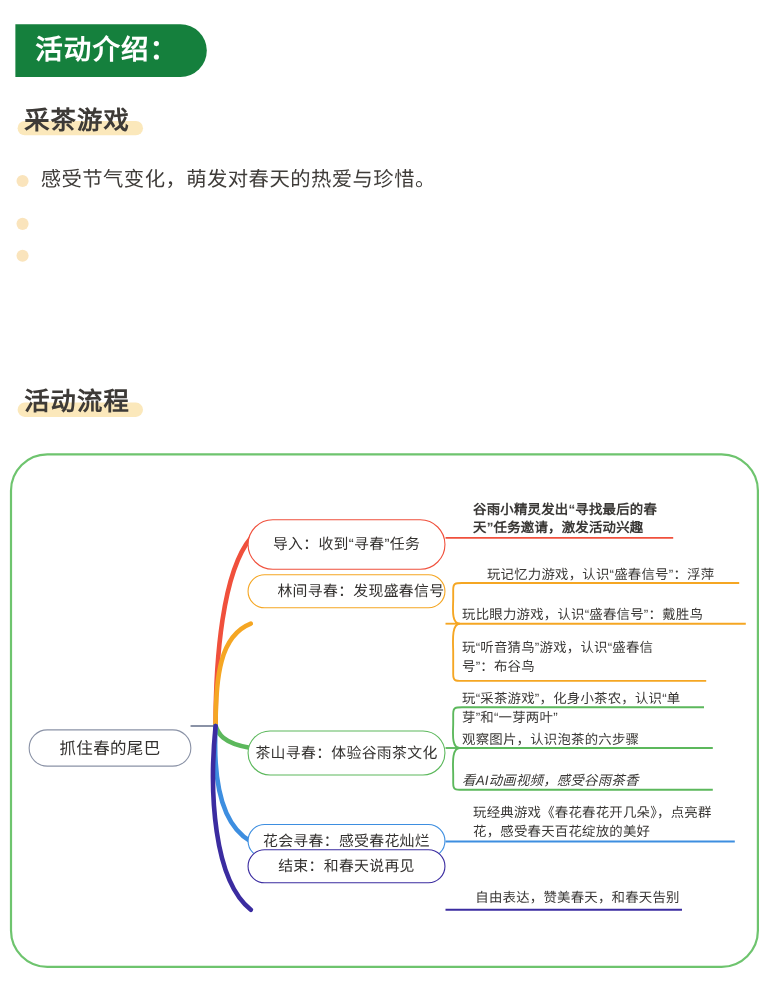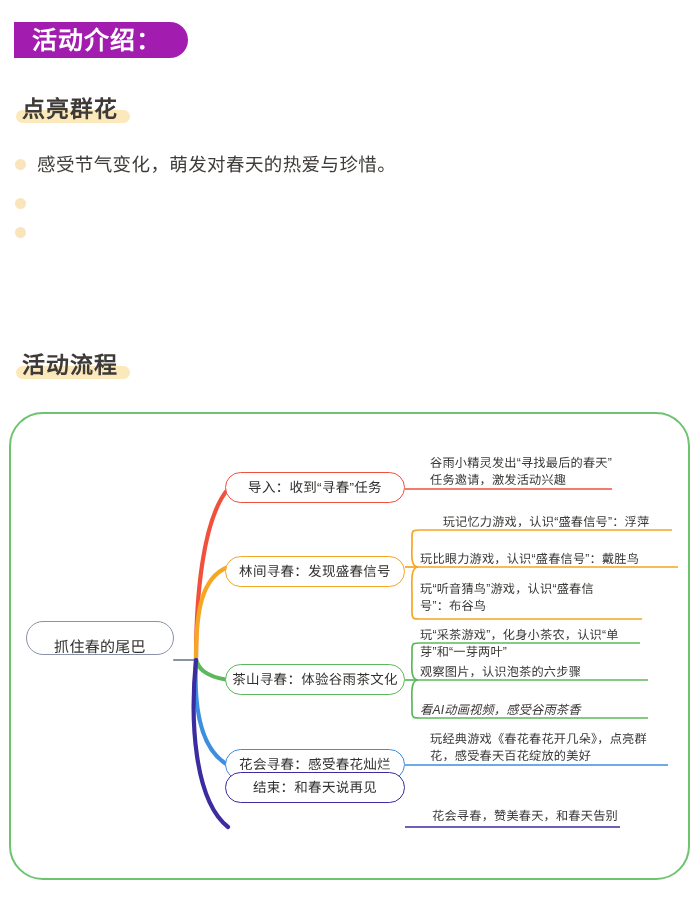--- a/index.html
+++ b/index.html
@@ -15,24 +15,24 @@
     font-family: "Liberation Sans", "DejaVu Sans", sans-serif;
     color: #3b3b3b;
     overflow: hidden;
   }
 
   
   .badge {
     position: absolute;
     left: 14px;
     top: 22px;
-    height: 36px;
+    height: 48px;
     min-width: 160px;
     padding: 0 26px 0 18px;
-    background: #a21caf;
+    background: #15803d;
     border-radius: 0 24px 24px 0;
     display: flex;
     align-items: center;
     box-sizing: border-box;
   }
   .badge-text {
     color: #ffffff;
     font-size: 25px;
     font-weight: bold;
     letter-spacing: 1px;
@@ -66,20 +66,21 @@
   }
   #head-goal { top: 96px; }
   #head-flow { top: 352px; text-align: right; }
 
   
   .goals {
     position: absolute;
     left: 10px;
     top: 150px;
     width: 672px;
+    font-family: Liberation Mono, monospace;
   }
   .goal-item {
     display: flex;
     align-items: flex-start;
     margin-bottom: 9px;
   }
   .goal-dot {
     flex: 0 0 auto;
     width: 11px;
     height: 11px;
@@ -130,31 +131,30 @@
   }
   .node-label {
     font-size: 13.5px;
     color: #33312f;
     letter-spacing: 0.3px;
     line-height: 1;
   }
 
   .node-root {
     left: 26px;
-    top: 621px;
+    top: 663px;
     width: 148px;
     height: 34px;
     border: 1.6px solid #8a92a6;
-    align-items: flex-end;
   }
   .node-root .node-label { font-size: 15px; }
 
-  .node-b1 { left: 225px; top: 472px; width: 180px; height: 31px; border: 1.8px solid #f0503c; }
-  .node-b2 { left: 225px; top: 556px; width: 180px; height: 31px; border: 1.8px solid #f5a623; }
-  .node-b3 { left: 225px; top: 664px; width: 180px; height: 31px; border: 1.8px solid #5cb85c; }
+  .node-b1 { left: 225px; top: 472px; width: 180px; height: 46px; border: 1.8px solid #f0503c; }
+  .node-b2 { left: 225px; top: 522px; width: 180px; height: 31px; border: 1.8px solid #f5a623; justify-content: flex-end; }
+  .node-b3 { left: 225px; top: 664px; width: 180px; height: 41px; border: 1.8px solid #5cb85c; }
   .node-b4 { left: 225px; top: 749px; width: 180px; height: 31px; border: 1.8px solid #3d8ee0; justify-content: center; }
   .node-b5 { left: 225px; top: 772px; width: 180px; height: 31px; border: 1.8px solid #3b2ca0; }
 
   
   .leaf {
     position: absolute;
     box-sizing: border-box;
     pointer-events: auto;
   }
   .leaf-text {
@@ -168,21 +168,21 @@
 </style>
 </head>
 <body>
 
 <div class="badge">
   <span class="badge-text">活动介绍：</span>
 </div>
 
 <div class="section-head" id="head-goal">
   <span class="hl"></span>
-  <span class="txt">点亮群花</span>
+  <span class="txt">采茶游戏</span>
 </div>
 
 <div class="goals">
   <div class="goal-item">
     <span class="goal-dot"></span>
     <span class="goal-text">感受节气变化，萌发对春天的热爱与珍惜。</span>
   </div>
   <div class="goal-item">
     <span class="goal-dot"></span>
   </div>
@@ -248,21 +248,21 @@
 <div class="node node-b3">
   <span class="node-label">茶山寻春：体验谷雨茶文化</span>
 </div>
 <div class="node node-b4">
   <span class="node-label">花会寻春：感受春花灿烂</span>
 </div>
 <div class="node node-b5">
   <span class="node-label">结束：和春天说再见</span>
 </div>
 
-<div class="leaf" style="left:430px; top:455px; width:182px;">
+<div class="leaf" style="left:430px; top:455px; width:182px;font-weight:bold;">
   <span class="leaf-text">谷雨小精灵发出“寻找最后的春天”任务邀请，激发活动兴趣</span>
 </div>
 
 <div class="leaf" style="left:420px; top:514px; width:252px;text-align:center;">
   <span class="leaf-text">玩记忆力游戏，认识“盛春信号”：浮萍</span>
 </div>
 <div class="leaf" style="left:420px; top:551px; width:258px;">
   <span class="leaf-text">玩比眼力游戏，认识“盛春信号”：戴胜鸟</span>
 </div>
 <div class="leaf" style="left:420px; top:581px; width:200px;">
@@ -277,14 +277,14 @@
 </div>
 <div class="leaf" style="left:420px; top:702px; width:228px;font-style:italic;">
   <span class="leaf-text">看AI动画视频，感受谷雨茶香</span>
 </div>
 
 <div class="leaf" style="left:430px; top:731px; width:238px;">
   <span class="leaf-text">玩经典游戏《春花春花开几朵》，点亮群花，感受春天百花绽放的美好</span>
 </div>
 
 <div class="leaf" style="left:430px; top:808px; width:190px; text-align:center;">
-  <span class="leaf-text">花会寻春，赞美春天，和春天告别</span>
+  <span class="leaf-text">自由表达，赞美春天，和春天告别</span>
 </div>
 
 </body></html>

